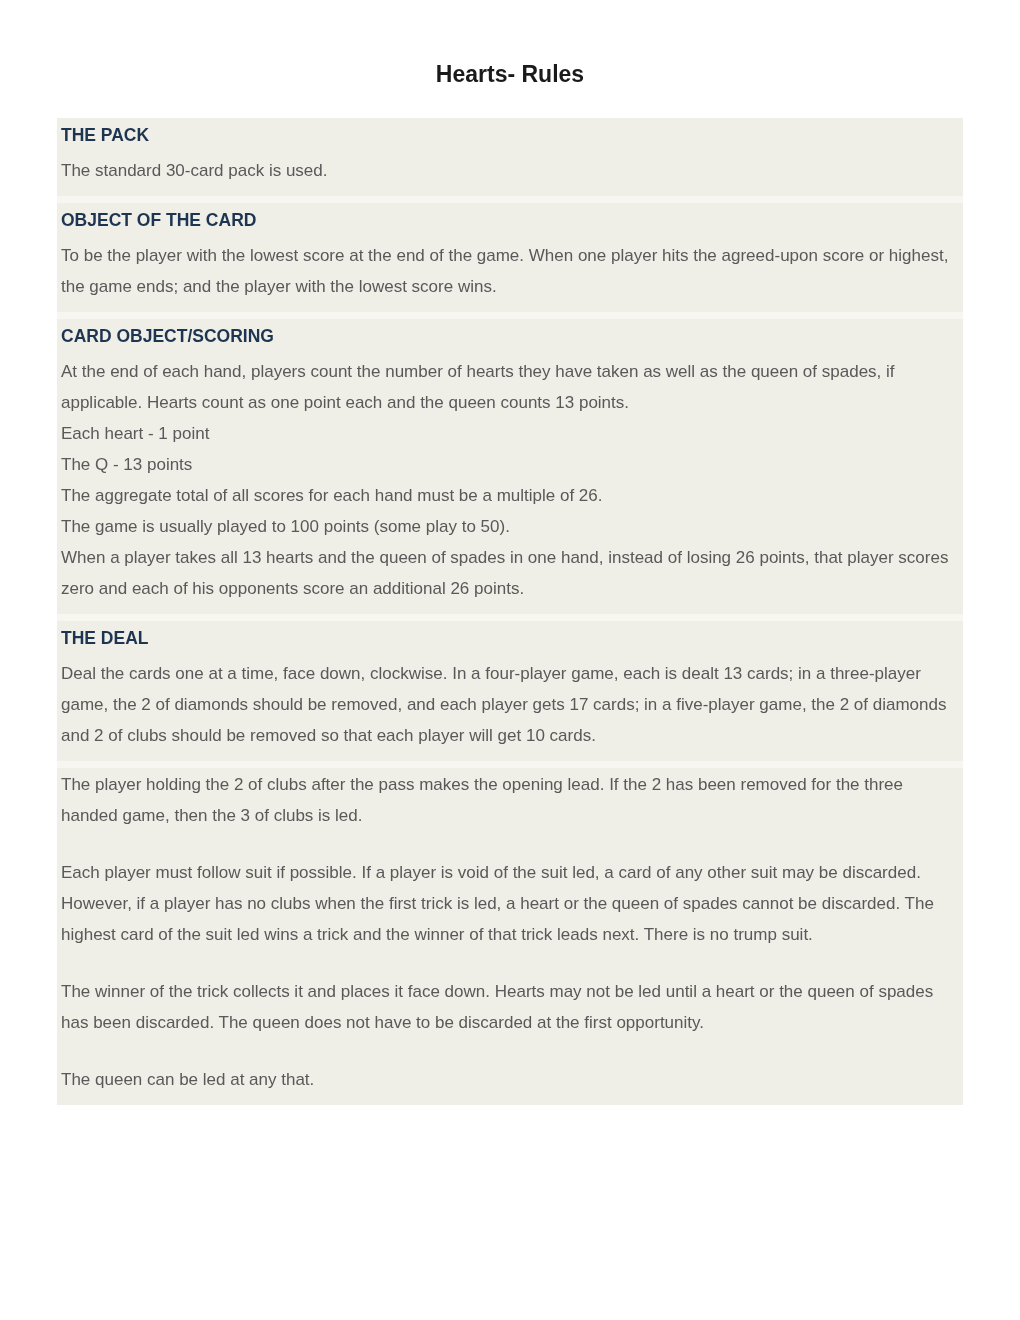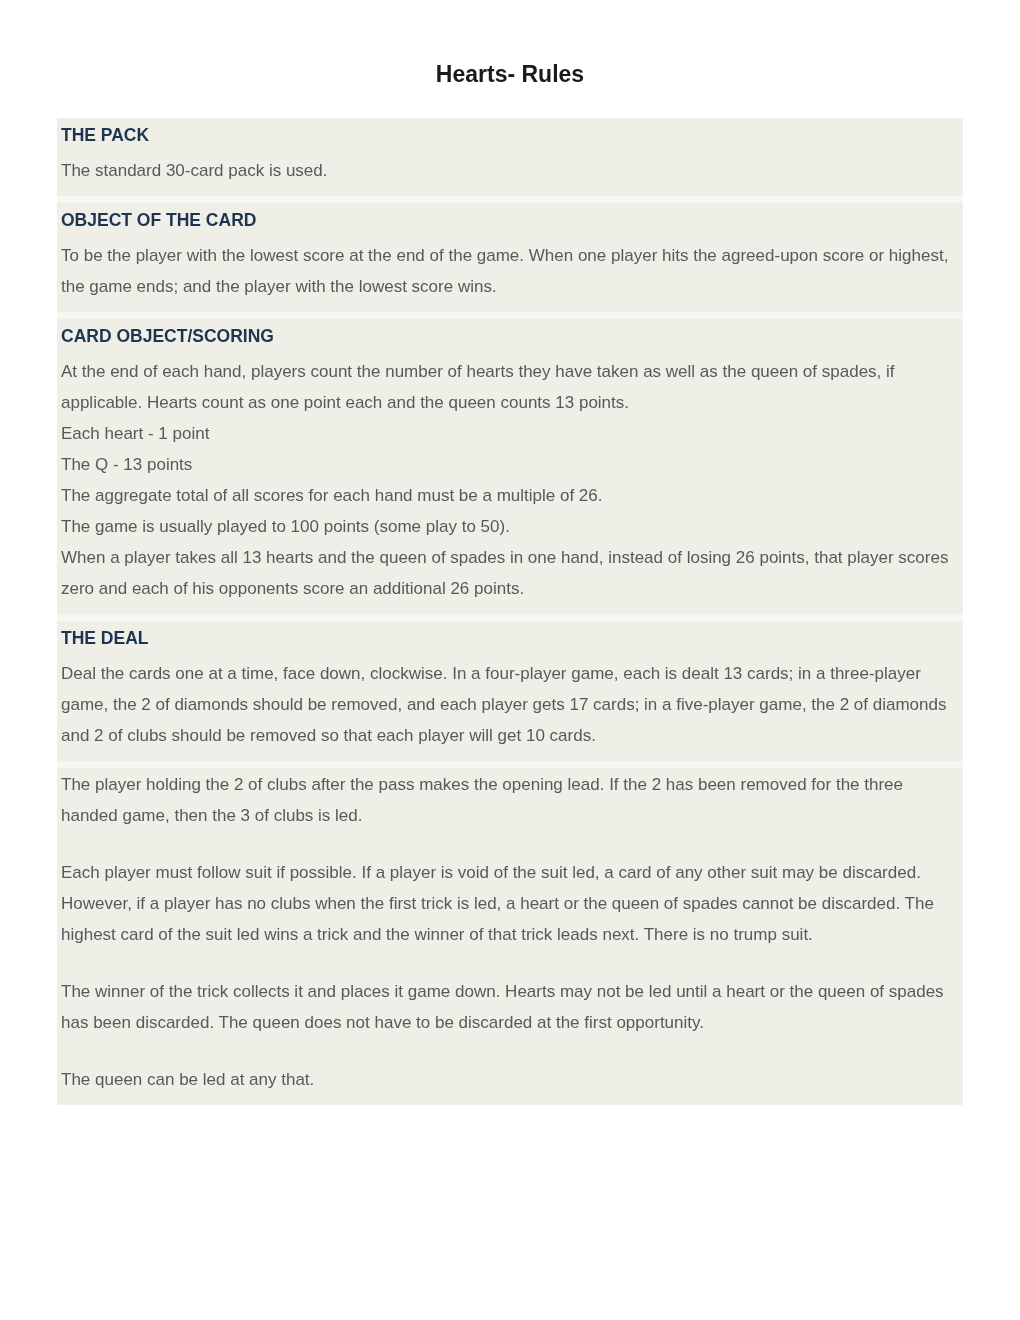--- a/index.html
+++ b/index.html
@@ -77,16 +77,16 @@
 The game is usually played to 100 points (some play to 50).
 When a player takes all 13 hearts and the queen of spades in one hand, instead of losing 26 points, that player scores zero and each of his opponents score an additional 26 points.</div>
     <div class="block section-gap"></div>
     <div class="block heading">THE DEAL</div>
     <div class="block paragraph">Deal the cards one at a time, face down, clockwise. In a four-player game, each is dealt 13 cards; in a three-player game, the 2 of diamonds should be removed, and each player gets 17 cards; in a five-player game, the 2 of diamonds and 2 of clubs should be removed so that each player will get 10 cards.</div>
     <div class="block section-gap"></div>
     <div class="block paragraph">The player holding the 2 of clubs after the pass makes the opening lead. If the 2 has been removed for the three handed game, then the 3 of clubs is led.</div>
     <div class="block blank-line"></div>
     <div class="block paragraph">Each player must follow suit if possible. If a player is void of the suit led, a card of any other suit may be discarded. However, if a player has no clubs when the first trick is led, a heart or the queen of spades cannot be discarded. The highest card of the suit led wins a trick and the winner of that trick leads next. There is no trump suit.</div>
     <div class="block blank-line"></div>
-    <div class="block paragraph">The winner of the trick collects it and places it game down. Hearts may not be led until a heart or the queen of spades has been discarded. The queen does not have to be discarded at the first opportunity.</div>
+    <div class="block paragraph">The winner of the trick collects it and places it face down. Hearts may not be led until a heart or the queen of spades has been discarded. The queen does not have to be discarded at the first opportunity.</div>
     <div class="block blank-line"></div>
     <div class="block paragraph">The queen can be led at any that.</div>
   </div>
 
 </body></html>

